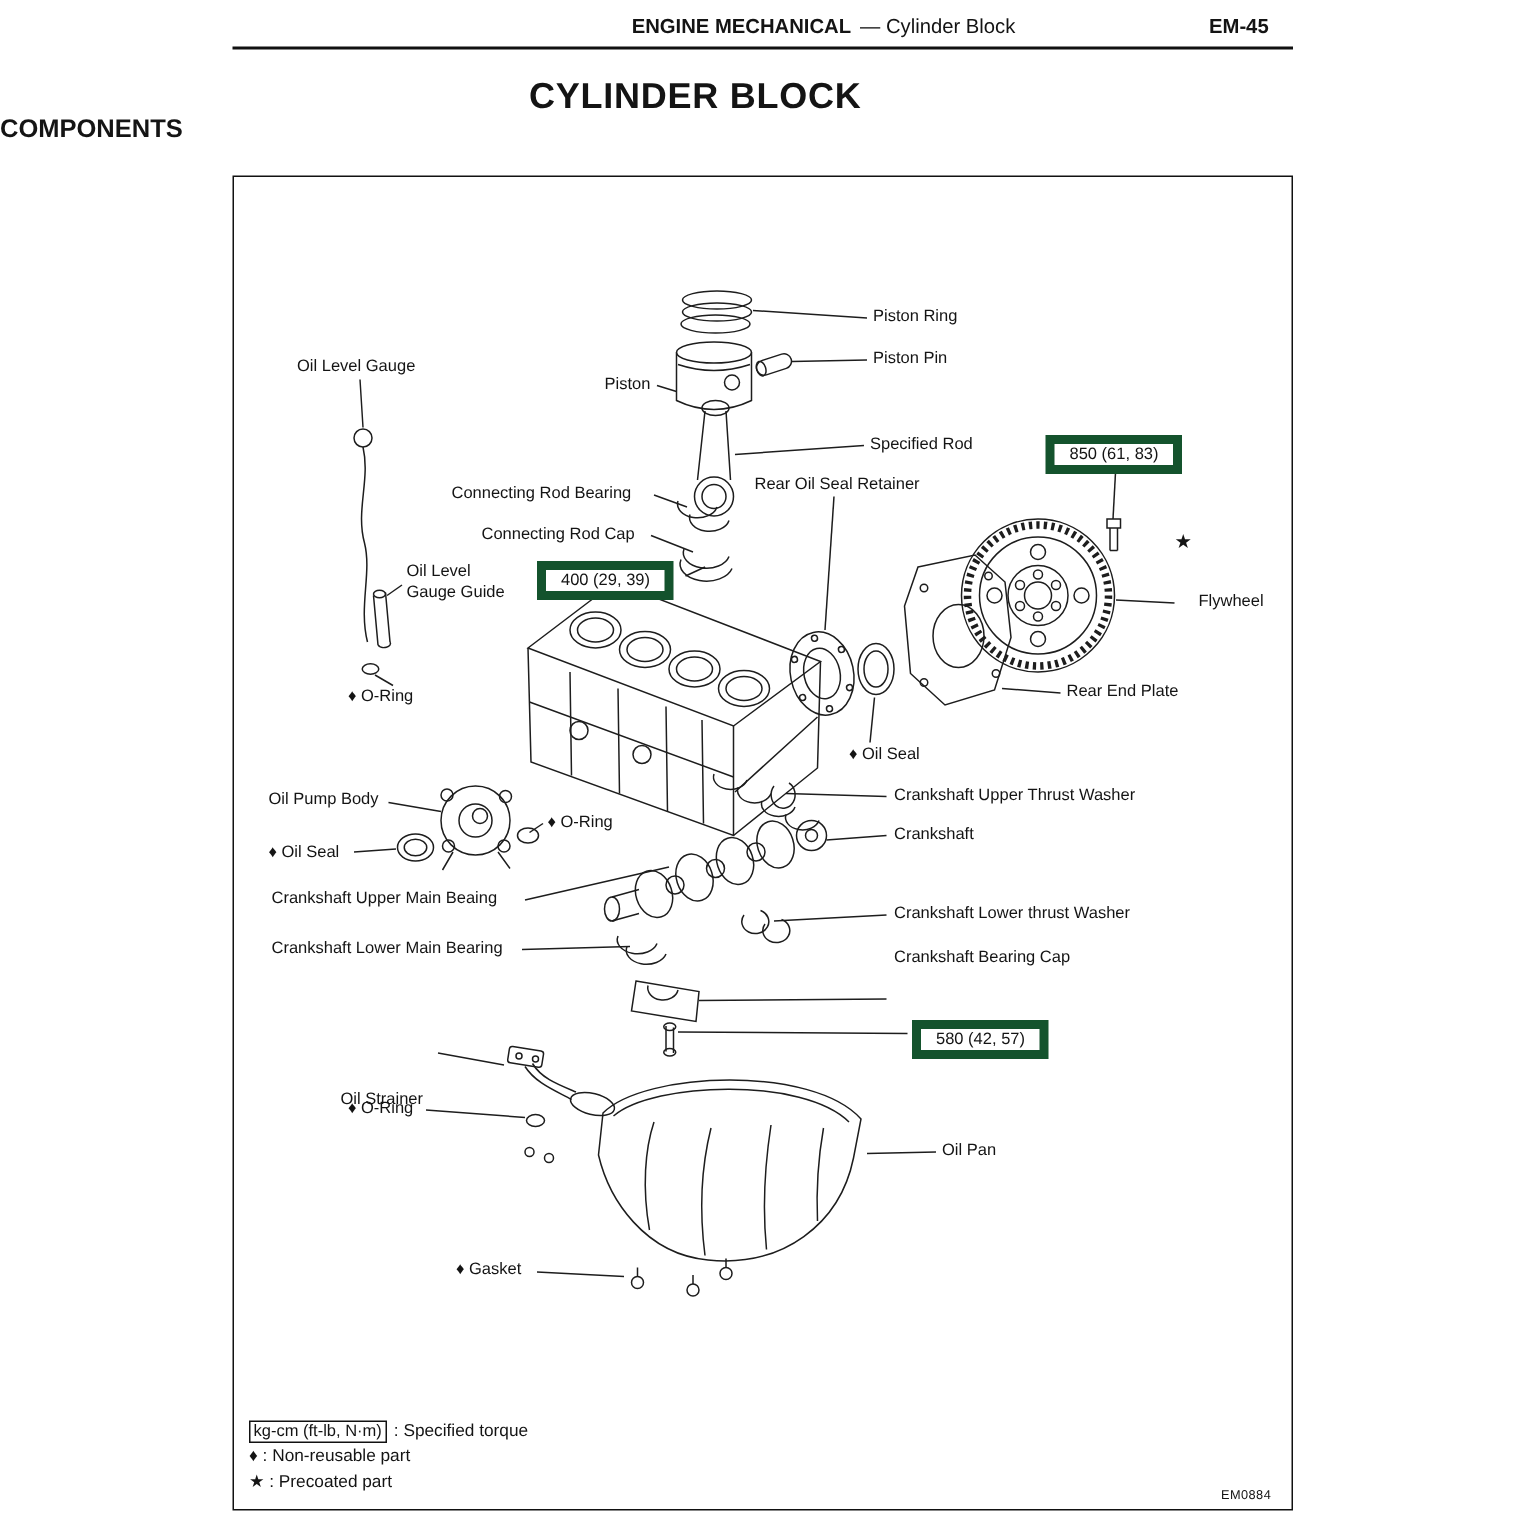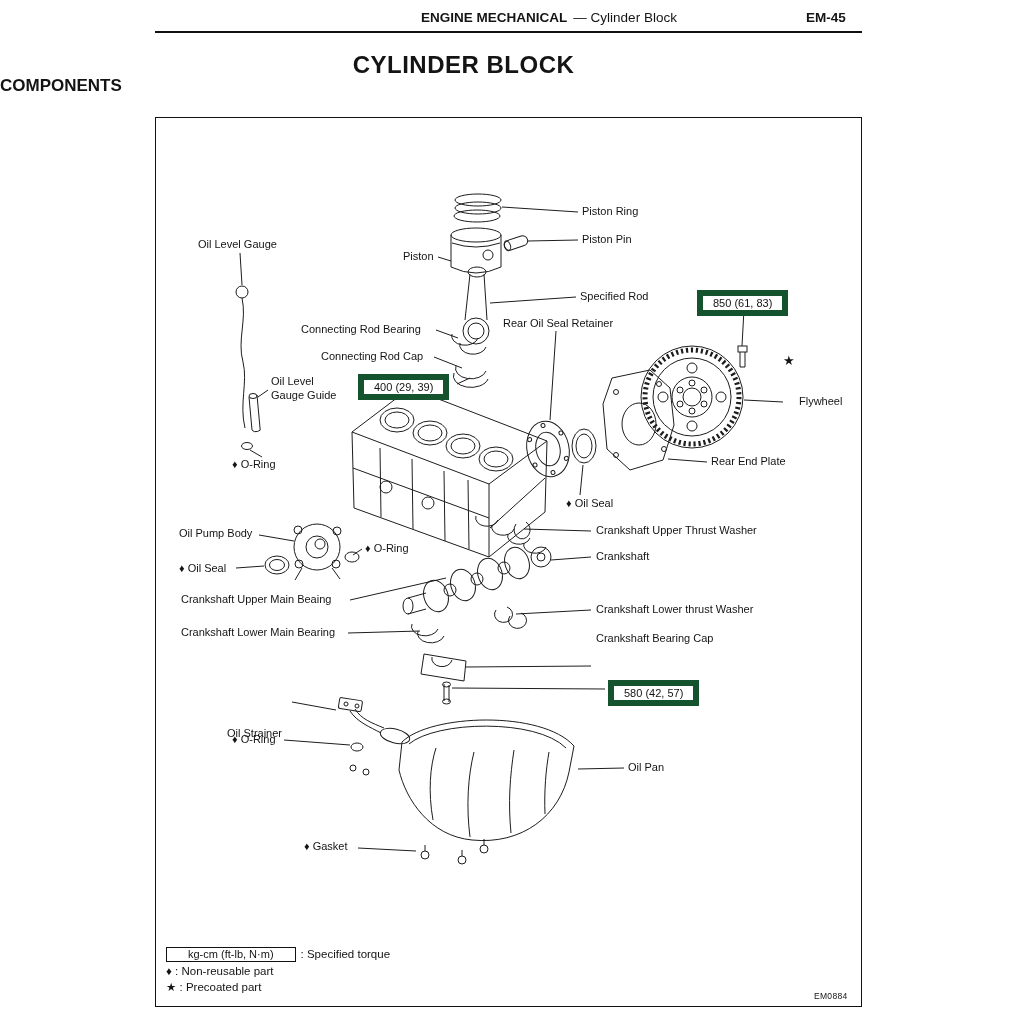--- a/index.html
+++ b/index.html
@@ -16,21 +16,21 @@
   .page-subtitle { position:absolute; top:76px; left:0; width:1018px; 
                    font-size:17px; font-weight:bold; }
   .fig-box { position:absolute; left:155px; top:117px; width:707px; height:890px;
              border:1.5px solid #111; background:#fff; }
   svg.art { position:absolute; left:0; top:0; }
   .lbl { position:absolute; font-size:11px; line-height:1.25; white-space:pre-line; }
   .torque { position:absolute; font-size:11px; border:6px solid #14532d; padding:1px 10px;
             background:#fff; white-space:nowrap; }
   .star { font-size:13px; }
   .legend-row { position:absolute; font-size:11.5px; white-space:nowrap; }
-  .legend-box { border:1px solid #111; padding:0 21px 1px; font-size:11px; }
+  .legend-box { border:1px solid #111; padding:0 2px 1px; font-size:11px; }
   .legend-desc { margin-left:5px; }
   .fig-code { position:absolute; font-size:8.5px; letter-spacing:0.3px; }
 </style>
 </head>
 <body>
 
 <div class="hdr-center">
   <span class="hdr-bold">ENGINE MECHANICAL</span><span class="hdr-sub">— Cylinder Block</span>
 </div>
 <div class="hdr-page">EM-45</div>

